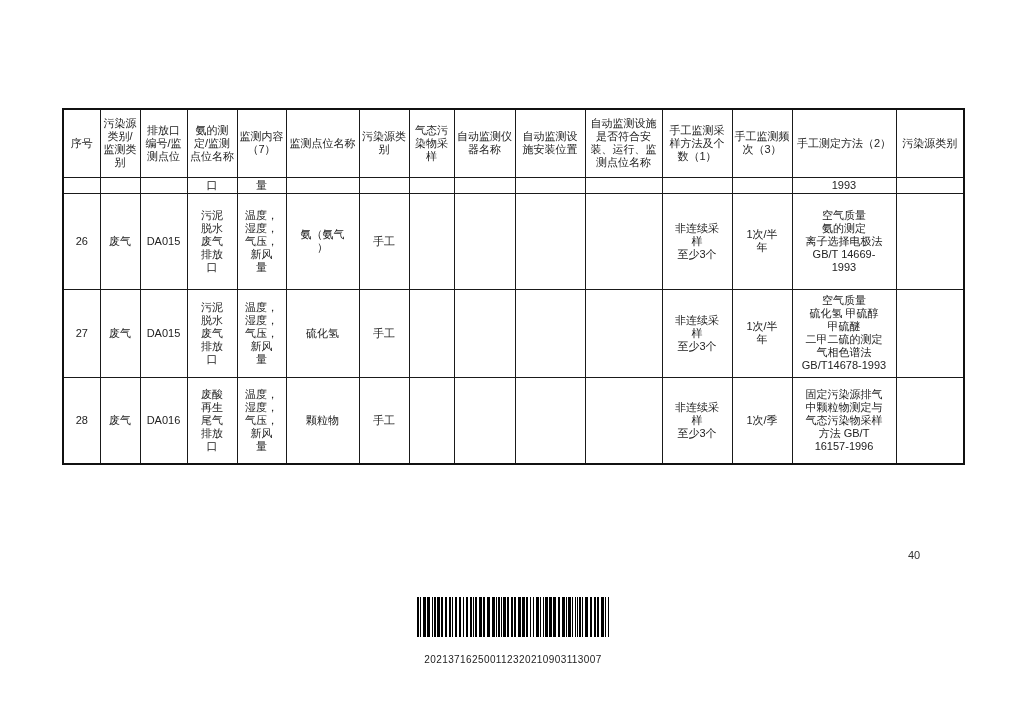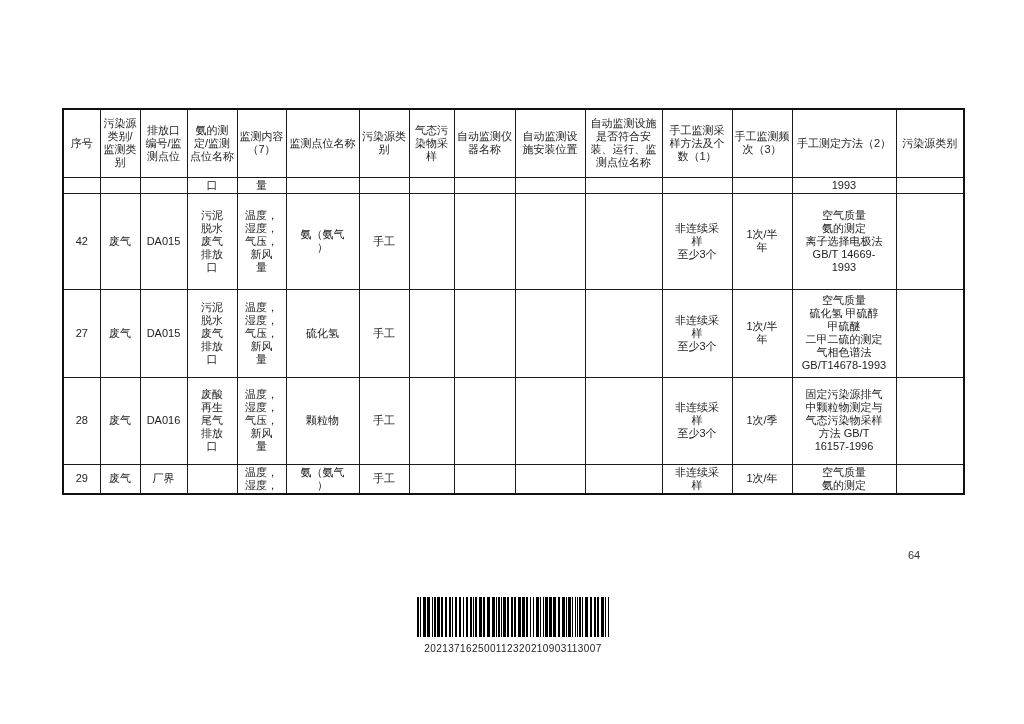--- a/index.html
+++ b/index.html
@@ -56,21 +56,21 @@
     white-space: nowrap;
     font-size: 0;
   }
   .barcode-bars span {
     display: inline-block;
     height: 40px;
     background: #000;
     vertical-align: top;
   }
   .barcode-number {
-    margin-top: 6px;
+    margin-top: 17px;
     font-size: 10px;
     letter-spacing: 0.4px;
     color: #222;
     white-space: nowrap;
   }
 </style>
 </head>
 <body>
 
 <div class="page">
@@ -124,21 +124,21 @@
           <td></td>
           <td></td>
           <td></td>
           <td></td>
           <td></td>
           <td></td>
           <td>1993</td>
           <td></td>
         </tr>
         <tr>
-          <td>42</td>
+          <td>26</td>
           <td>废气</td>
           <td>DA015</td>
           <td>污泥
 脱水
 废气
 排放
 口</td>
           <td>温度，
 湿度，
 气压，
@@ -220,44 +220,23 @@
 样
 至少3个</td>
           <td>1次/季</td>
           <td>固定污染源排气
 中颗粒物测定与
 气态污染物采样
 方法 GB/T
 16157-1996</td>
           <td></td>
         </tr>
-        <tr>
-          <td>29</td>
-          <td>废气</td>
-          <td>厂界</td>
-          <td></td>
-          <td>温度，
-湿度，</td>
-          <td>氨（氨气
-）</td>
-          <td>手工</td>
-          <td></td>
-          <td></td>
-          <td></td>
-          <td></td>
-          <td>非连续采
-样</td>
-          <td>1次/年</td>
-          <td>空气质量
-氨的测定</td>
-          <td></td>
-        </tr>
       </tbody>
   </table>
 
-  <div class="page-number">64</div>
+  <div class="page-number">40</div>
 
   <div class="barcode-wrap">
     <div class="barcode-bars" id="barcode-bars"><span style="width:2px;margin-right:1px"></span><span style="width:1px;margin-right:2px"></span><span style="width:3px;margin-right:1px"></span><span style="width:3px;margin-right:2px"></span><span style="width:1px;margin-right:1px"></span><span style="width:2px;margin-right:1px"></span><span style="width:3px;margin-right:1px"></span><span style="width:2px;margin-right:2px"></span><span style="width:2px;margin-right:2px"></span><span style="width:2px;margin-right:1px"></span><span style="width:1px;margin-right:2px"></span><span style="width:2px;margin-right:2px"></span><span style="width:2px;margin-right:2px"></span><span style="width:1px;margin-right:2px"></span><span style="width:2px;margin-right:2px"></span><span style="width:2px;margin-right:1px"></span><span style="width:1px;margin-right:1px"></span><span style="width:2px;margin-right:2px"></span><span style="width:3px;margin-right:1px"></span><span style="width:2px;margin-right:2px"></span><span style="width:3px;margin-right:2px"></span><span style="width:3px;margin-right:1px"></span><span style="width:1px;margin-right:1px"></span><span style="width:2px;margin-right:1px"></span><span style="width:1px;margin-right:1px"></span><span style="width:3px;margin-right:1px"></span><span style="width:2px;margin-right:2px"></span><span style="width:2px;margin-right:1px"></span><span style="width:2px;margin-right:2px"></span><span style="width:3px;margin-right:1px"></span><span style="width:3px;margin-right:1px"></span><span style="width:2px;margin-right:2px"></span><span style="width:1px;margin-right:2px"></span><span style="width:1px;margin-right:2px"></span><span style="width:3px;margin-right:1px"></span><span style="width:1px;margin-right:2px"></span><span style="width:1px;margin-right:1px"></span><span style="width:3px;margin-right:1px"></span><span style="width:3px;margin-right:1px"></span><span style="width:3px;margin-right:2px"></span><span style="width:2px;margin-right:2px"></span><span style="width:3px;margin-right:1px"></span><span style="width:1px;margin-right:1px"></span><span style="width:3px;margin-right:1px"></span><span style="width:1px;margin-right:2px"></span><span style="width:1px;margin-right:1px"></span><span style="width:1px;margin-right:1px"></span><span style="width:2px;margin-right:1px"></span><span style="width:1px;margin-right:2px"></span><span style="width:3px;margin-right:2px"></span><span style="width:2px;margin-right:2px"></span><span style="width:2px;margin-right:1px"></span><span style="width:2px;margin-right:2px"></span><span style="width:3px;margin-right:1px"></span><span style="width:1px;margin-right:2px"></span><span style="width:3px;margin-right:2px"></span></div>
     <div class="barcode-number">202137162500112320210903113007</div>
   </div>
 
 </div>
 
 </body></html>

